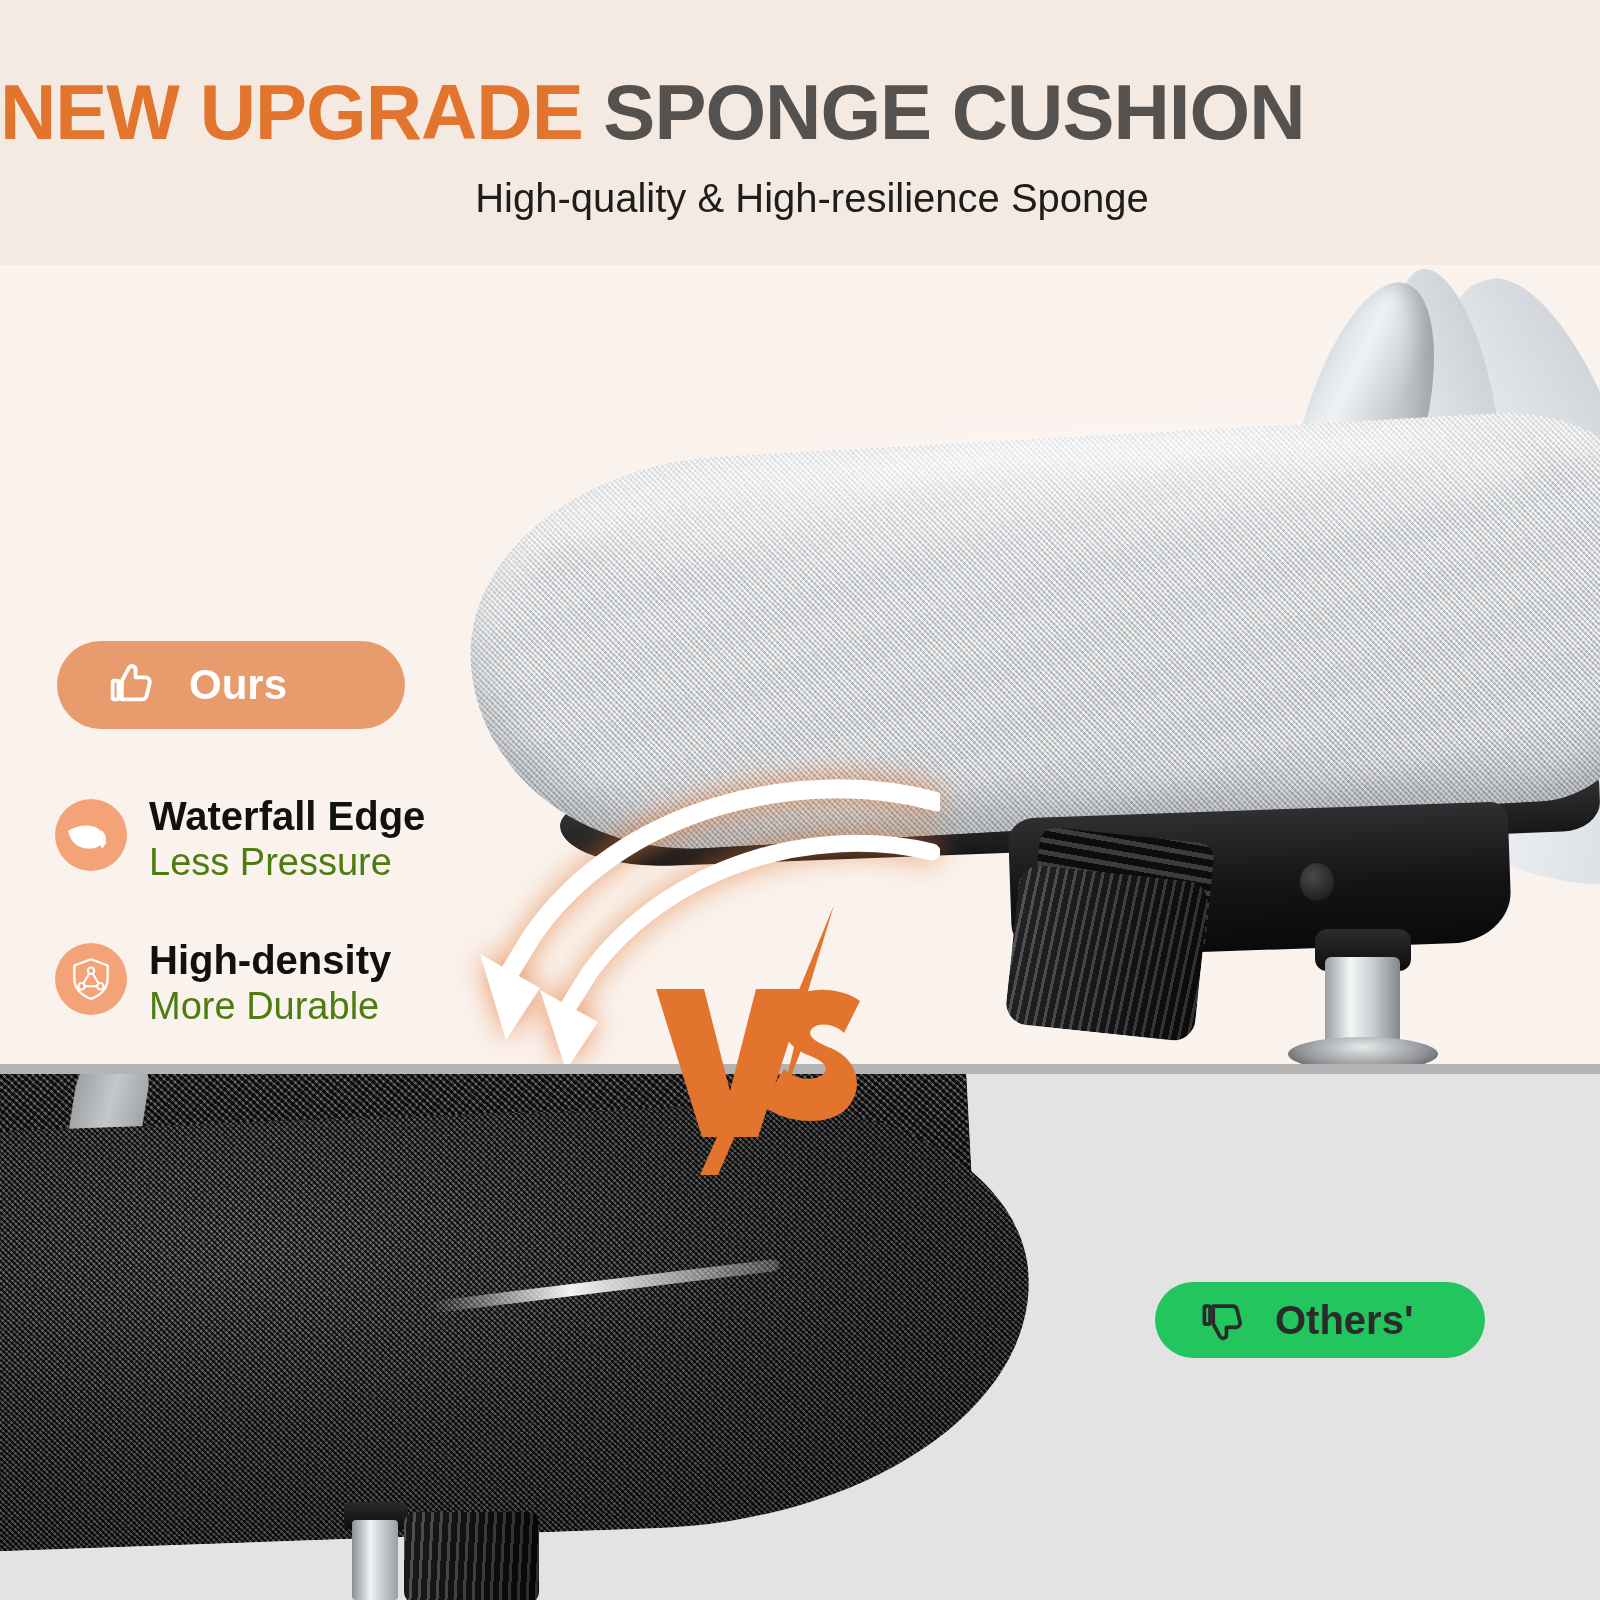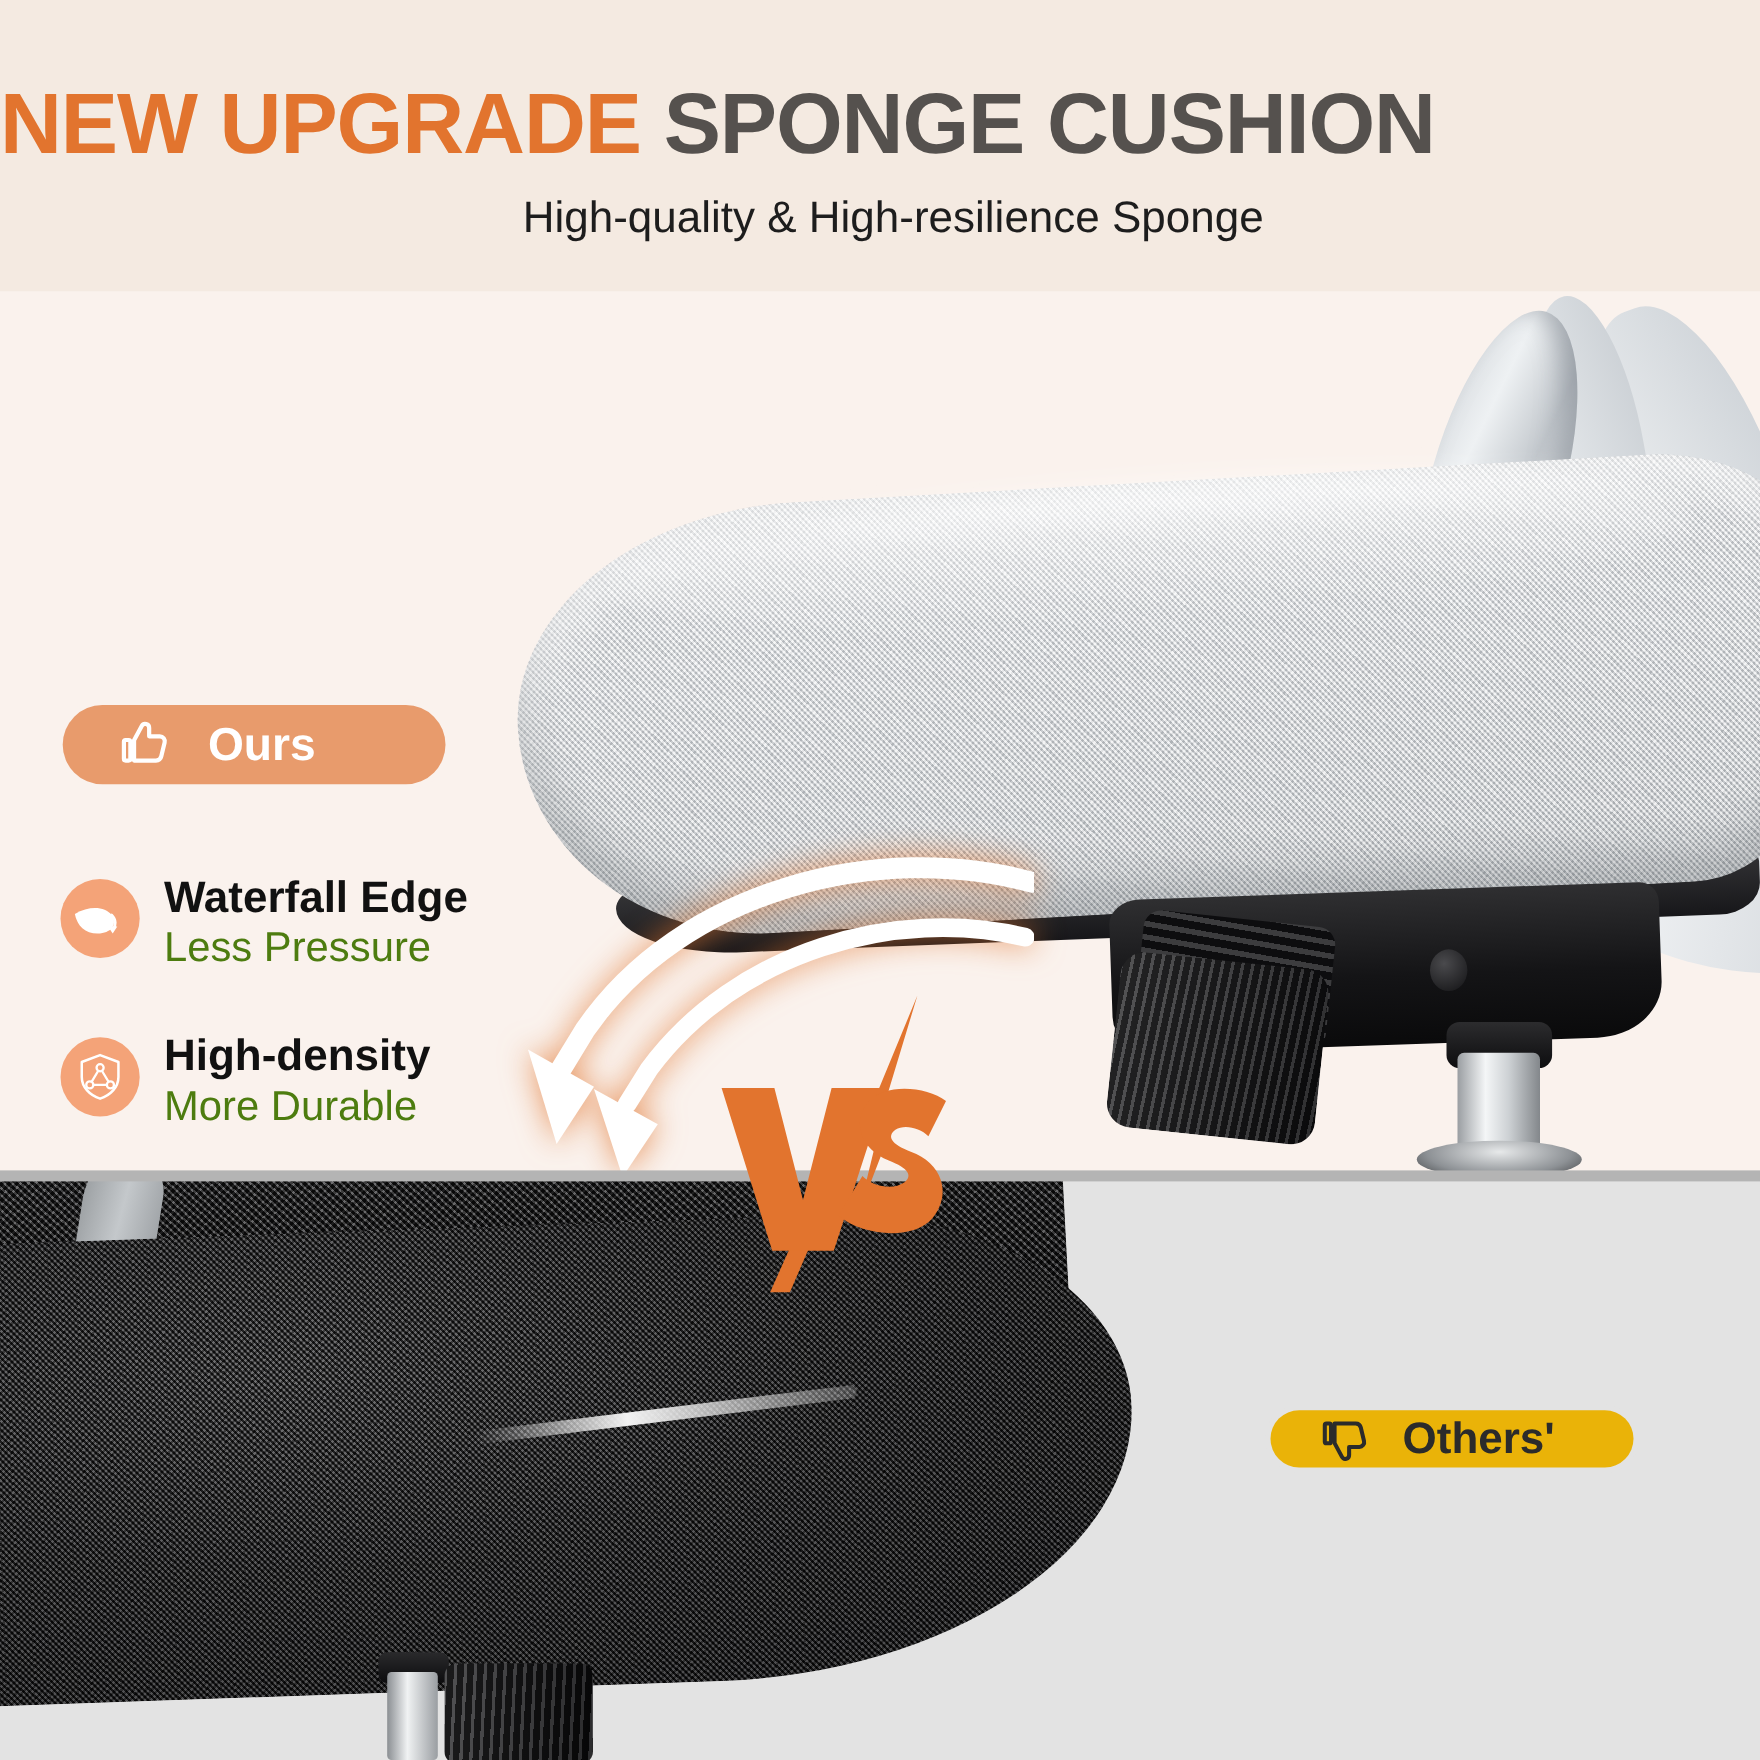--- a/index.html
+++ b/index.html
@@ -34,30 +34,30 @@
     position:absolute; left:0; top:265px; width:1600px; height:807px;
     background:#faf2ed; overflow:hidden;
   }
 
   
   .badge{
     position:absolute; display:flex; align-items:center;
     border-radius:200px; box-sizing:border-box;
   }
   .badge-ours{
-    left:57px; top:376px; width:348px; height:72px;
+    left:57px; top:376px; width:348px; height:88px;
     background:#e89b6c; padding-left:48px; gap:30px;
     box-shadow:0 0 0 5px #faf2ed;
   }
   .badge-ours .badge-label{
     font-size:42px; font-weight:bold; color:#ffffff; line-height:1;
   }
   .badge-others{
-    left:1155px; top:1282px; width:330px; height:52px;
-    background:#eab308; padding-left:42px; gap:26px;
+    left:1155px; top:1282px; width:330px; height:76px;
+    background:#22c55e; padding-left:42px; gap:26px;
     box-shadow:0 0 0 5px #e3e3e3;
   }
   .badge-others .badge-label{
     font-size:40px; font-weight:bold; color:#2b2b2b; line-height:1;
   }
 
   
   .feature{
     position:absolute; left:55px; display:flex; align-items:flex-start; gap:22px;
   }

